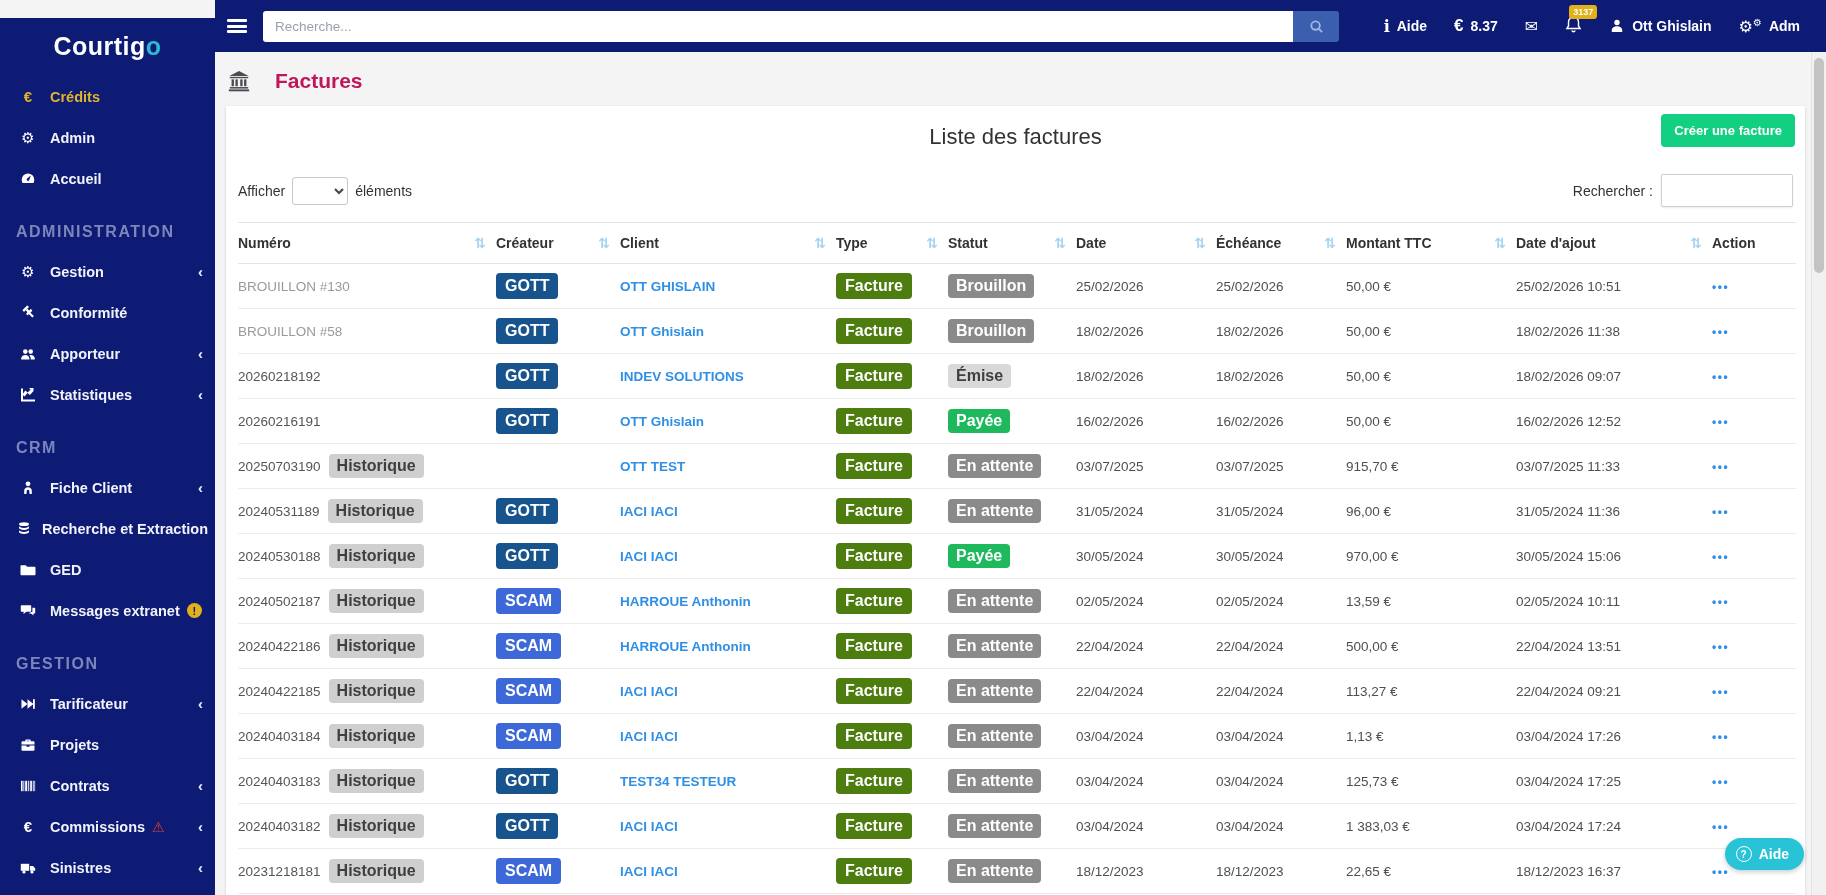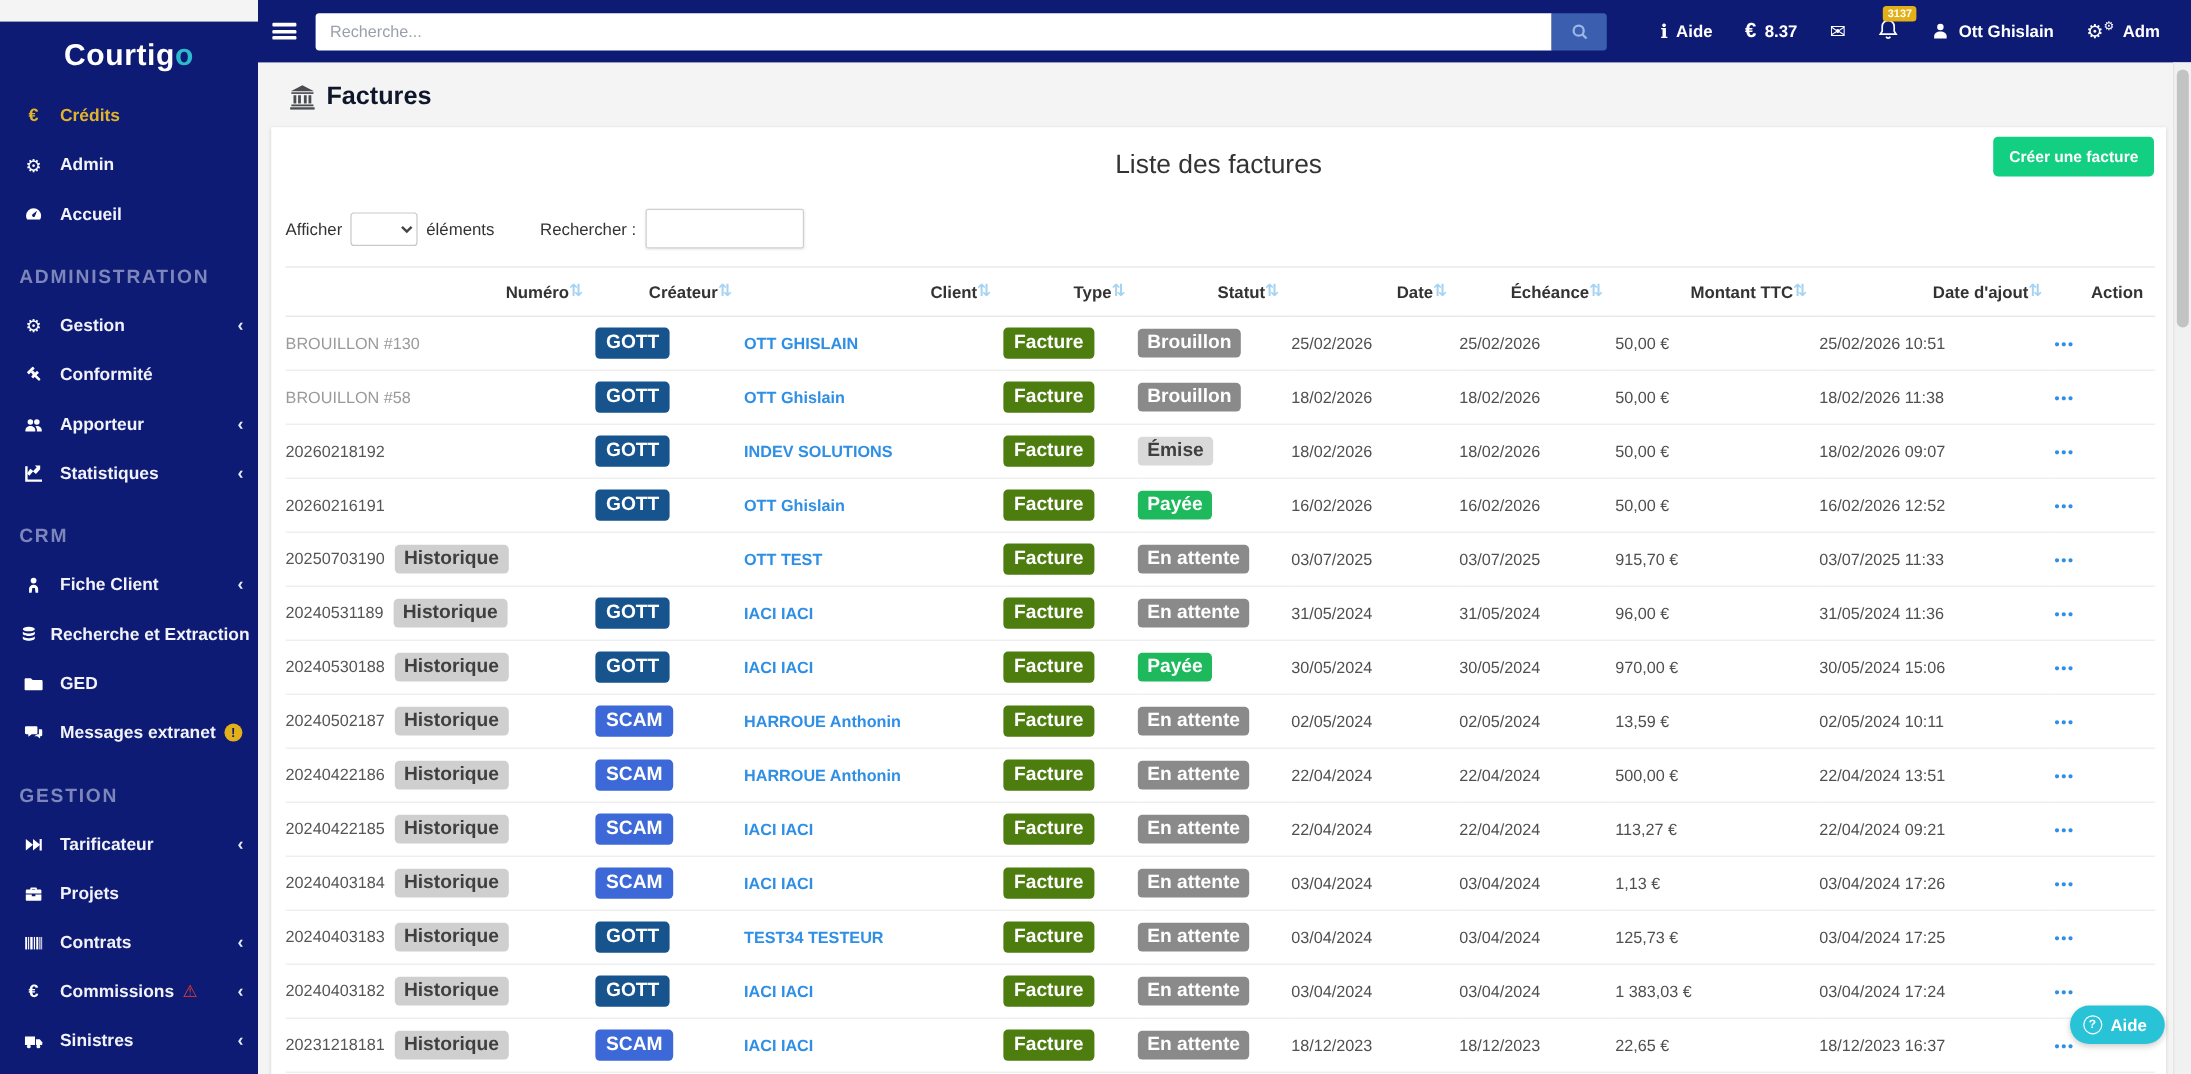--- a/index.html
+++ b/index.html
@@ -42,41 +42,41 @@
   .top-item .glyph { font-size:16px; }
   .top-item svg { width:16px; height:16px; fill:#fff; }
   .euro-big { font-size:17px; font-weight:bold; }
   .bell-wrap { position:relative; cursor:pointer; }
   .bell-wrap svg { width:17px; height:18px; fill:none; stroke:#fff; stroke-width:1.4; }
   .notif-badge { position:absolute; top:-10px; left:4px; background:#e2b019; color:#fff;
     font-size:9px; font-weight:bold; padding:1.5px 4px; border-radius:3px; line-height:1.2; }
 
   
   .content { position:absolute; left:215px; top:52px; right:0; bottom:0; background:#f4f4f5; overflow:hidden; }
-  .page-title { display:flex; align-items:center; gap:9px; padding:17px 0 0 26px;
-    font-size:21px; font-weight:bold; color:#0f172a; }
+  .page-title { display:flex; align-items:center; gap:25px; padding:17px 0 0 13px;
+    font-size:21px; font-weight:bold; color:#be185d; }
   .page-title svg { width:22px; height:22px; fill:#4a4c52; }
   .card { background:#fff; margin:13px 21px 0 11px; box-shadow:0 1px 3px rgba(0,0,0,.14);
     padding:14px 12px 0 12px; position:relative; min-height:760px; }
   .card-title { text-align:center; font-size:22px; color:#333; padding-top:4px; }
   .create-btn { position:absolute; right:10px; top:8px; background:#13cf81; color:#fff; border:none;
     border-radius:4px; font-size:13px; font-weight:600; padding:9px 13px; cursor:pointer; font-family:inherit; }
-  .controls { display:flex; justify-content:flex-start; align-items:center; margin-top:24px;gap:38px; }
+  .controls { display:flex; justify-content:space-between; align-items:center; margin-top:24px; }
   .length-ctl { display:flex; align-items:center; gap:7px; font-size:14px; color:#333; }
   .length-ctl select { width:56px; height:28px; border:1px solid #c9c9c9; border-radius:3px; background:#fff;
     font-family:inherit; color:#444; }
   .search-ctl { display:flex; align-items:center; gap:8px; font-size:14px; color:#333; }
   .search-ctl input { width:132px; height:33px; border:1px solid #cfcfcf; border-radius:2px; padding:0 8px;
     font-family:inherit; font-size:13px; box-shadow:0 1px 2px rgba(0,0,0,.08); }
 
   
   table { width:100%; border-collapse:collapse; table-layout:fixed; margin-top:15px; }
   thead th { height:41px; text-align:left; font-size:14px; font-weight:bold; color:#333;
     border-top:1px solid #e4e4e4; border-bottom:1px solid #e4e4e4; cursor:pointer; padding-right:10px; }
-  thead th .th-inner { display:flex; align-items:center; justify-content:flex-end; }
+  thead th .th-inner { display:flex; align-items:center; justify-content:space-between; }
   .sort-ico { color:#a6d3f2; font-size:14px; font-weight:bold; font-family:"DejaVu Sans",sans-serif; }
   tbody td { height:45px; border-bottom:1px solid #ececec; font-size:13.5px; color:#4f4f4f; overflow:hidden; white-space:nowrap; }
   td.num-cell .num { color:#555; }
   td.num-cell .num.muted { color:#9a9a9a; }
   .badge { display:inline-block; font-size:16px; font-weight:bold; color:#fff; padding:4px 8px; border-radius:4px; line-height:1; }
   .badge.hist { background:#cfcfcf; color:#3f3f3f; margin-left:8px; }
   .badge.gott { background:#17548e; padding:5px 9px; }
   .badge.scam { background:#3d68d8; padding:5px 9px; }
   .badge.facture { background:#4d7c0f; padding:5px 9px;text-align:right; }
   .badge.brouillon, .badge.attente { background:#8a8a8a; }

